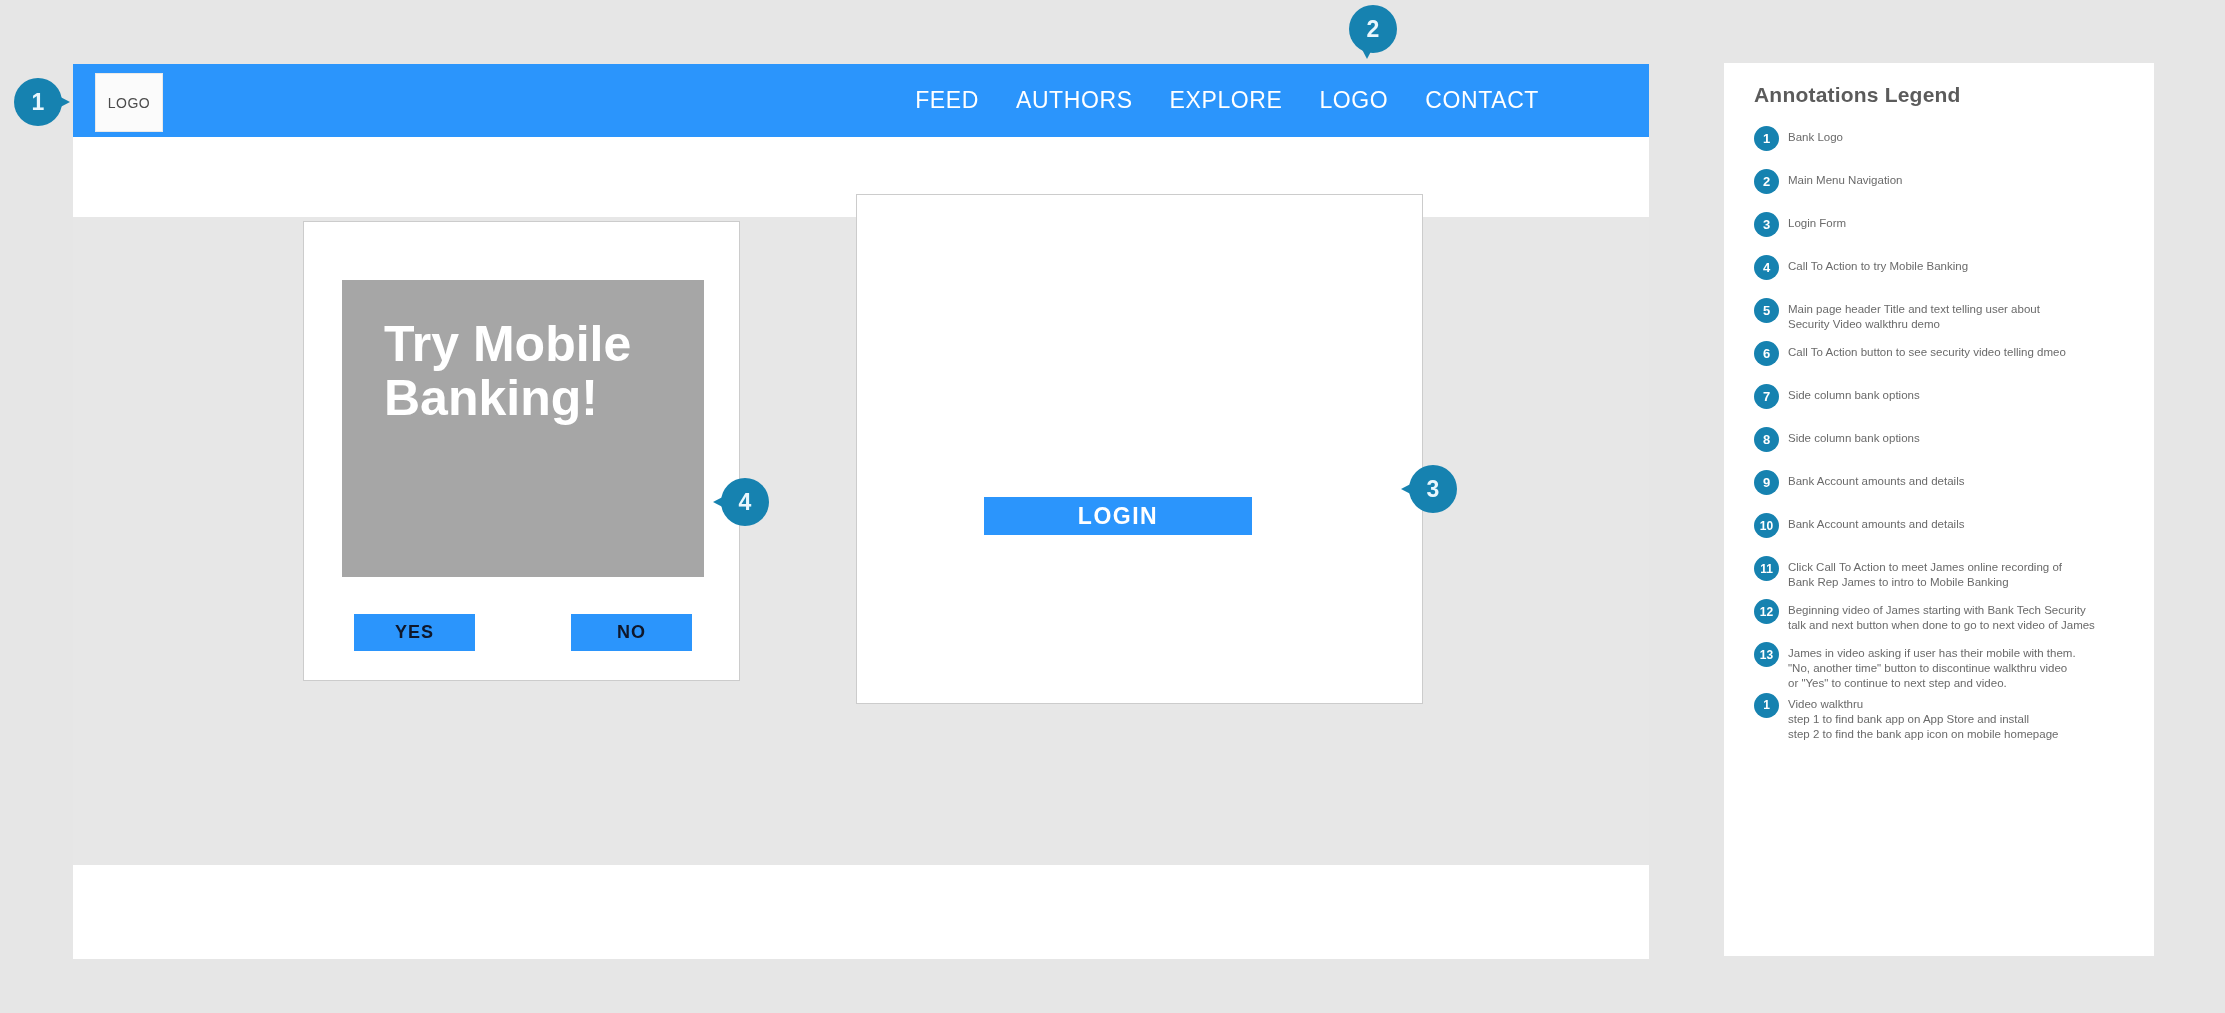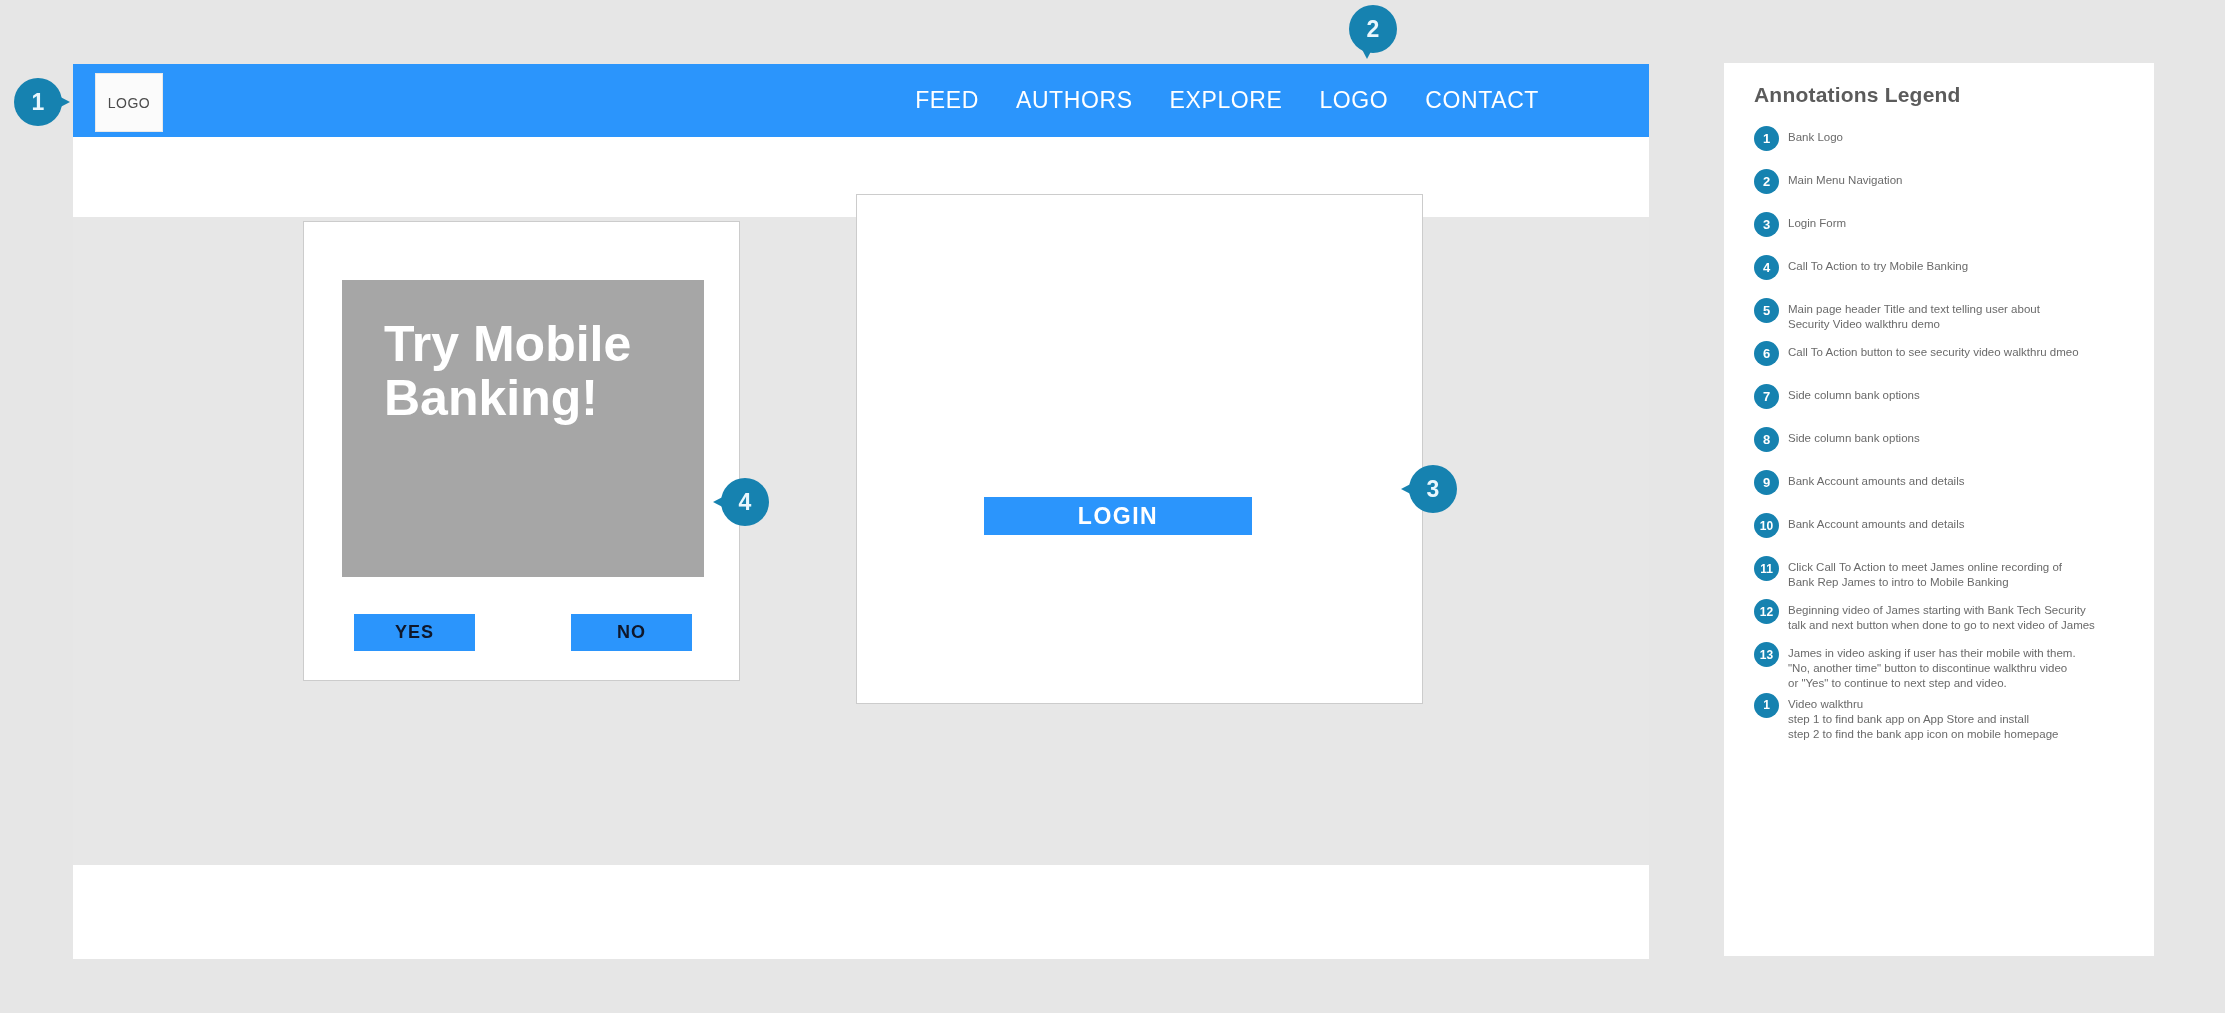--- a/index.html
+++ b/index.html
@@ -408,21 +408,21 @@
       <div class="legend-badge">4</div>
       <div class="legend-text">Call To Action to try Mobile Banking</div>
     </div>
     <div class="legend-row">
       <div class="legend-badge">5</div>
       <div class="legend-text">Main page header Title and text telling user about
 Security Video walkthru demo</div>
     </div>
     <div class="legend-row">
       <div class="legend-badge">6</div>
-      <div class="legend-text">Call To Action button to see security video walkthru dmeo</div>
+      <div class="legend-text">Call To Action button to see security video telling dmeo</div>
     </div>
     <div class="legend-row">
       <div class="legend-badge">7</div>
       <div class="legend-text">Side column bank options</div>
     </div>
     <div class="legend-row">
       <div class="legend-badge">8</div>
       <div class="legend-text">Side column bank options</div>
     </div>
     <div class="legend-row">

